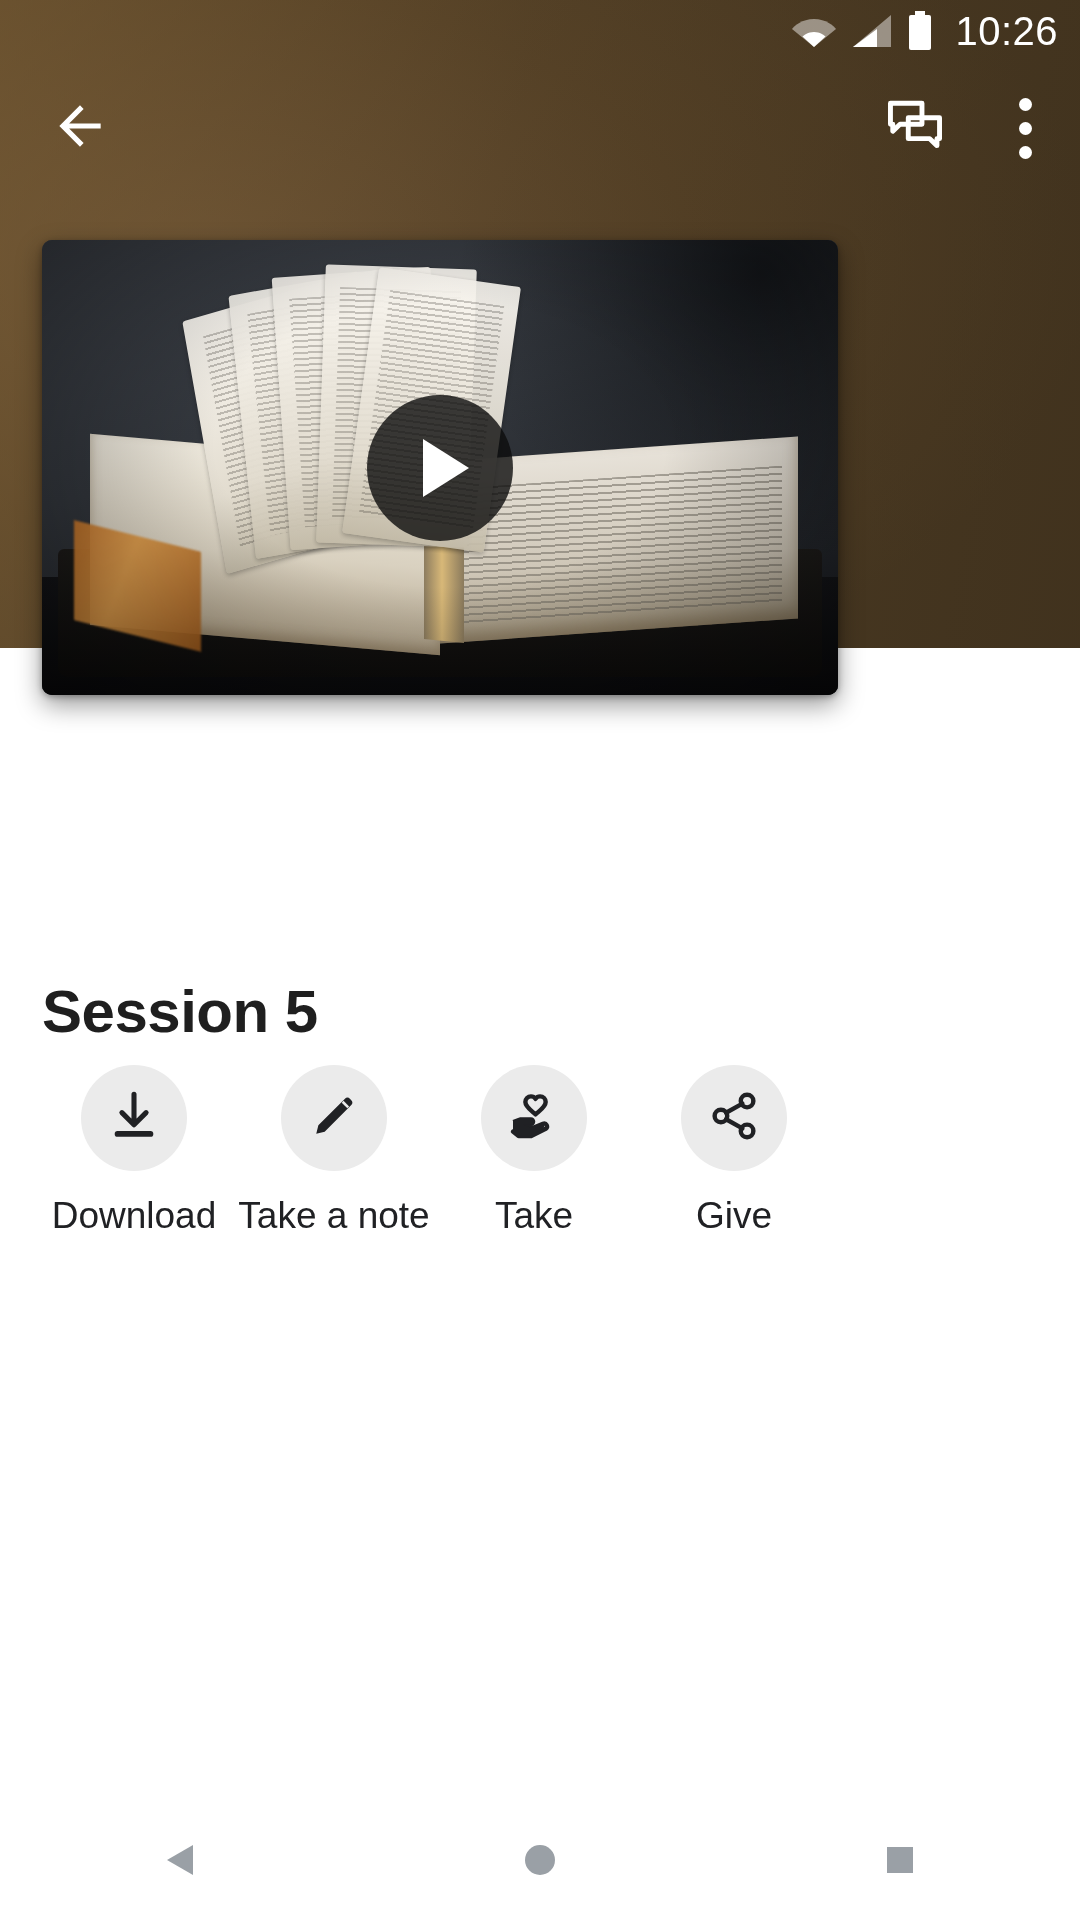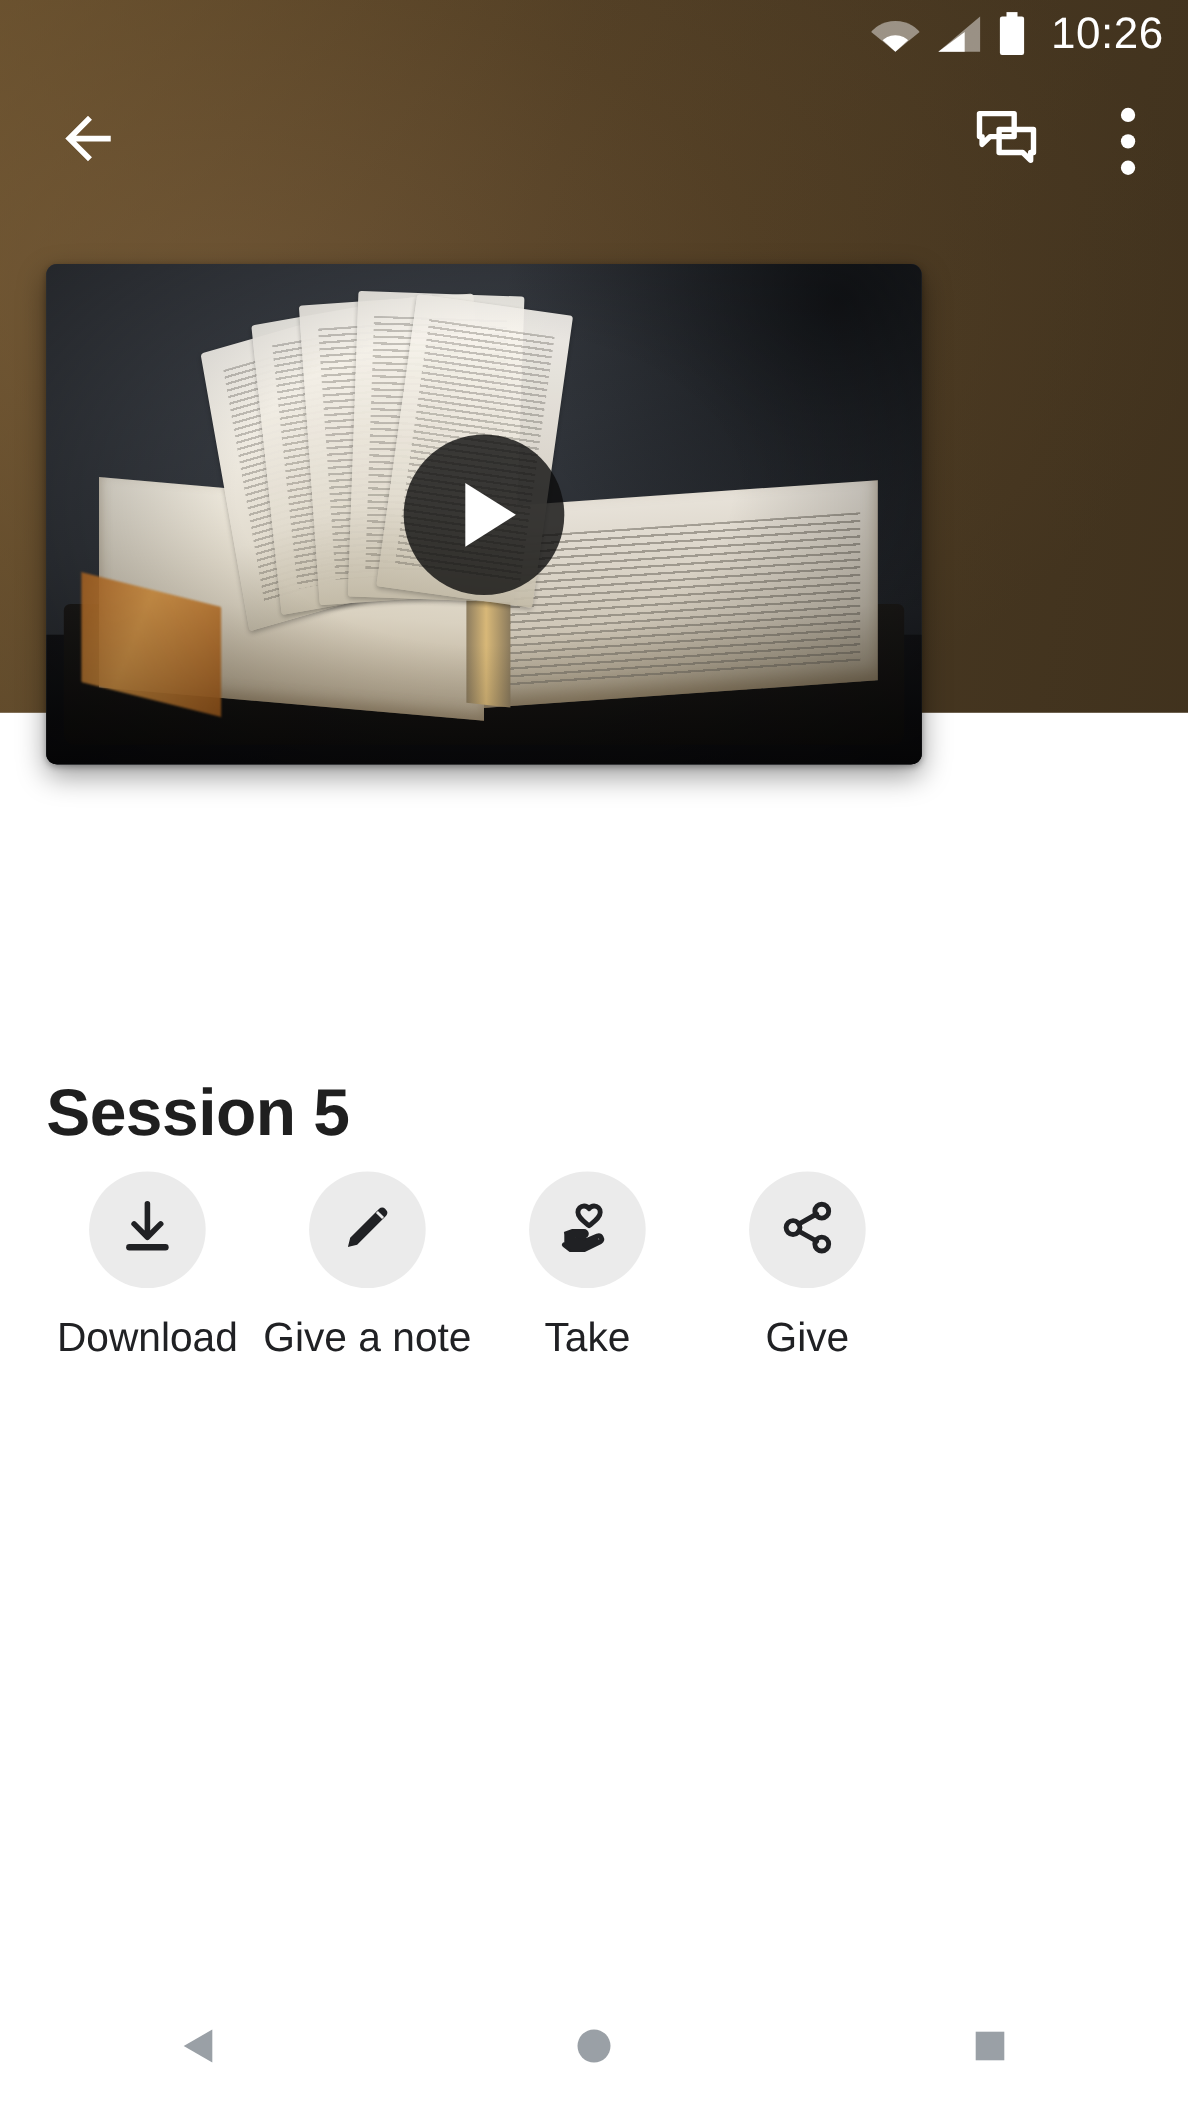--- a/index.html
+++ b/index.html
@@ -296,21 +296,21 @@
 
   <div class="action-item">
     <div class="action-circle">
       <span>
         <svg width="56" height="56" viewBox="0 0 24 24">
           <path d="M4.4 19.6l3.6-.9L19.3 7.4a1.6 1.6 0 000-2.3l-.4-.4a1.6 1.6 0 00-2.3 0L5.3 16z" fill="#202124"></path>
           <path d="M15.7 5.9l2.4 2.4" stroke="#ebebeb" stroke-width="1.1"></path>
         </svg>
       </span>
     </div>
-    <div class="action-label">Give a note</div>
+    <div class="action-label">Take a note</div>
   </div>
 
   <div class="action-item">
     <div class="action-circle">
       <span>
         <svg width="56" height="56" viewBox="0 0 24 24">
           <path d="M14.6 3.6a2.35 2.35 0 00-1.95 1.03A2.35 2.35 0 0010.7 3.6 2.4 2.4 0 008.3 6c0 2.05 2.45 3.6 4.35 5.3C14.55 9.6 17 8.05 17 6a2.4 2.4 0 00-2.4-2.4z" fill="none" stroke="#202124" stroke-width="1.9" stroke-linejoin="round"></path>
           <path d="M3 18.7l2.4 1.9h5.4l6.2-3.1a1.25 1.25 0 00-1.15-2.2l-3.9 1.6H8.3" fill="none" stroke="#202124" stroke-width="1.9" stroke-linecap="round" stroke-linejoin="round"></path>
           <path d="M3 14.2l3.1-1.1h4.6a1.3 1.3 0 010 2.6H7.3" fill="#202124" stroke="#202124" stroke-width="1.1"></path>
           <path d="M3 14.2l3.1-1.1h4.6a1.3 1.3 0 010 2.6H7.3l3.5 1.3 3.9-1.6a1.25 1.25 0 011.15 2.2l-6.2 3.1H5.4L3 18.7z" fill="#202124"></path>

